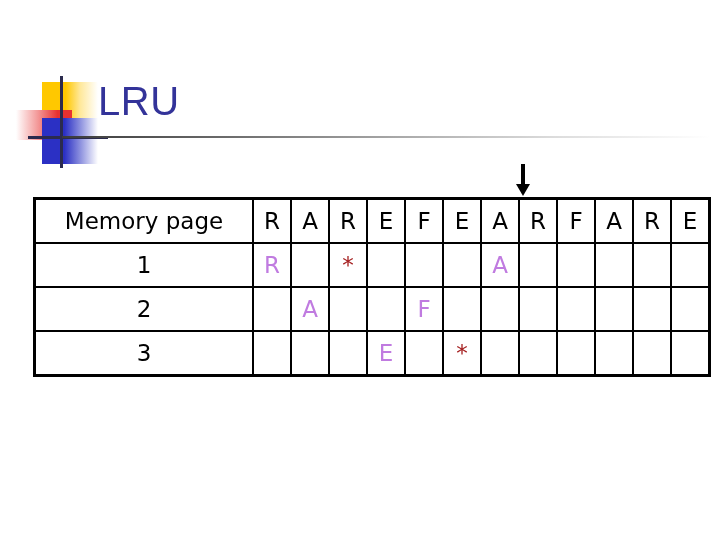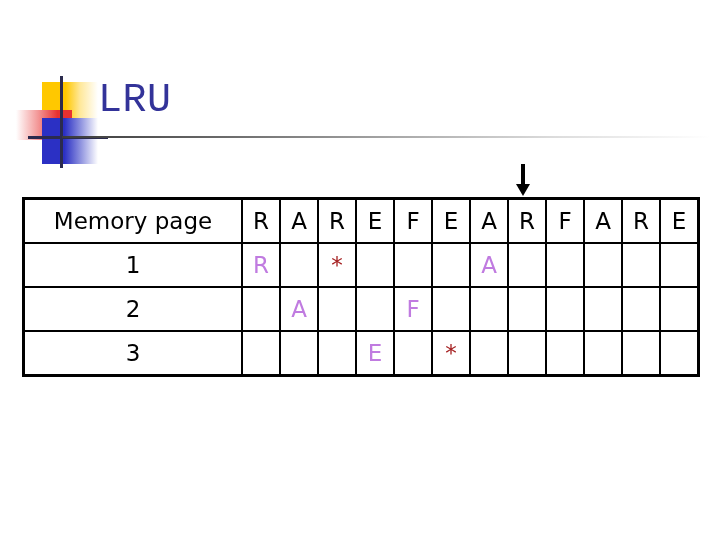--- a/index.html
+++ b/index.html
@@ -74,21 +74,21 @@
   }
 
   
   #title {
     position: absolute;
     left: 98px;
     top: 78px;
     font-size: 40px;
     line-height: 46px;
     color: #333399;
-    font-family: Liberation Mono, monospace;
+    font-family: Liberation Sans, sans-serif;
     letter-spacing: 0.5px;
     white-space: nowrap;
   }
 
   
   #title-rule {
     position: absolute;
     left: 62px;
     top: 136px;
     width: 648px;
@@ -102,21 +102,21 @@
     left: 514px;
     top: 163px;
     width: 18px;
     height: 34px;
   }
   #arrow svg { display: block; }
 
   
   #ref-table {
     position: absolute;
-    left: 22px;
+    left: 33px;
     top: 197px;
     width: 652px;
     height: 175px;
     border-collapse: collapse;
     table-layout: fixed;
     border: 3px solid #000000;
     background: #b91c1c;
     padding-left: 15px;
   }
   #ref-table td {

